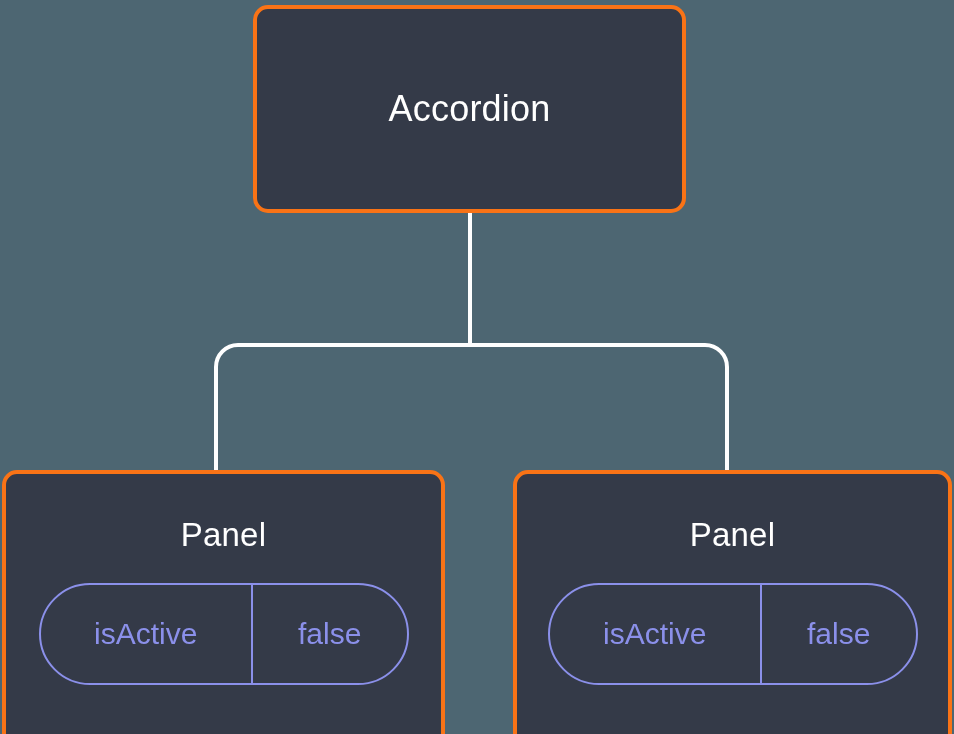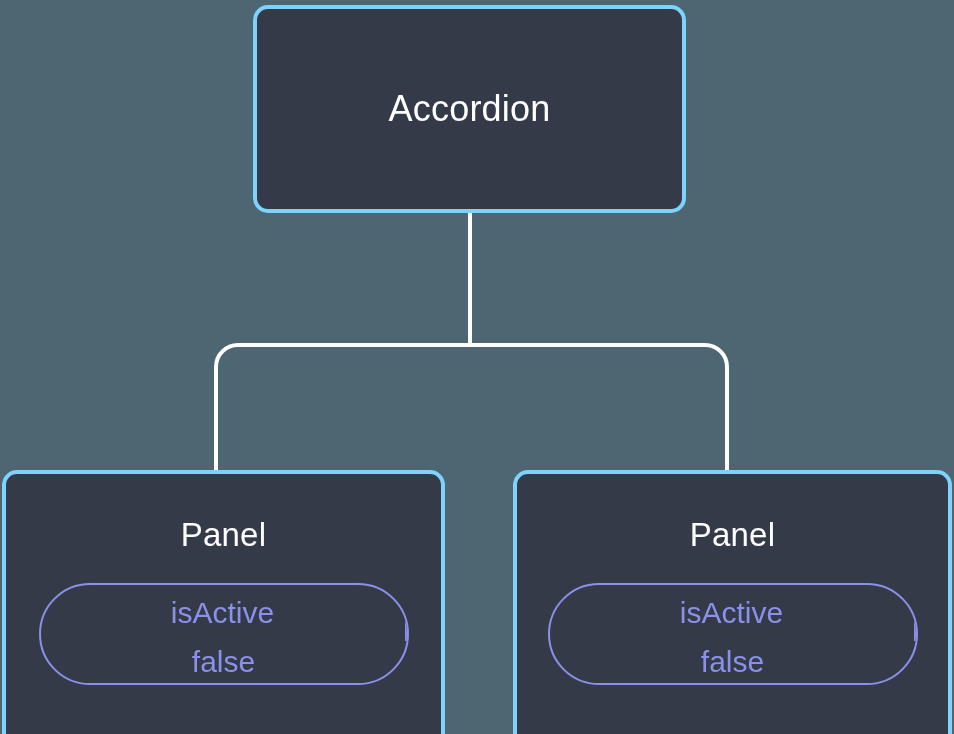--- a/index.html
+++ b/index.html
@@ -33,21 +33,21 @@
     z-index: 1;
     pointer-events: none;
   }
 
   
   .node {
     position: absolute;
     z-index: 2;
     box-sizing: border-box;
     background: #343a48;
-    border: 4px solid #7dd3fc;
+    border: 4px solid #f97316;
     border-radius: 15px;
     display: flex;
     flex-direction: column;
     align-items: center;
   }
 
   .node-root {
     left: 253px;
     top: 5px;
     width: 433px;
@@ -83,21 +83,20 @@
     margin-top: 32px;
     box-sizing: border-box;
     display: flex;
     align-items: stretch;
     height: 102px;
     width: 370px;
     border: 2px solid #8b90ea;
     border-radius: 51px;
     background: transparent;
     overflow: hidden;
-    flex-direction: column;
   }
 
   .prop-key,
   .prop-val {
     display: flex;
     align-items: center;
     justify-content: center;
     color: #8b90ea;
     font-size: 30px;
     font-weight: 400;

